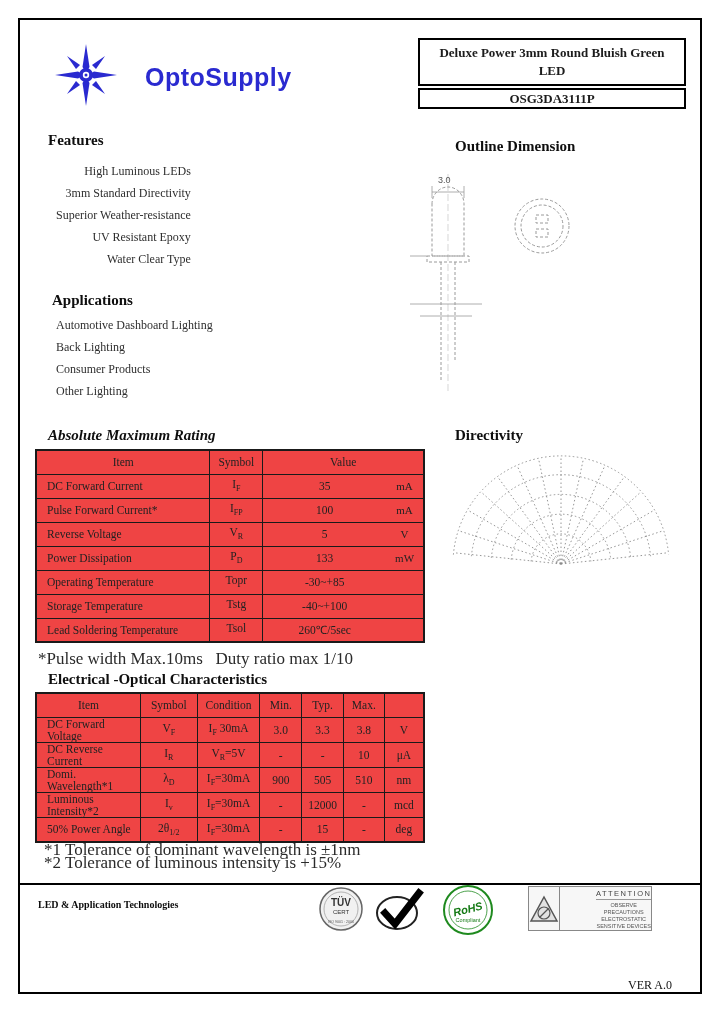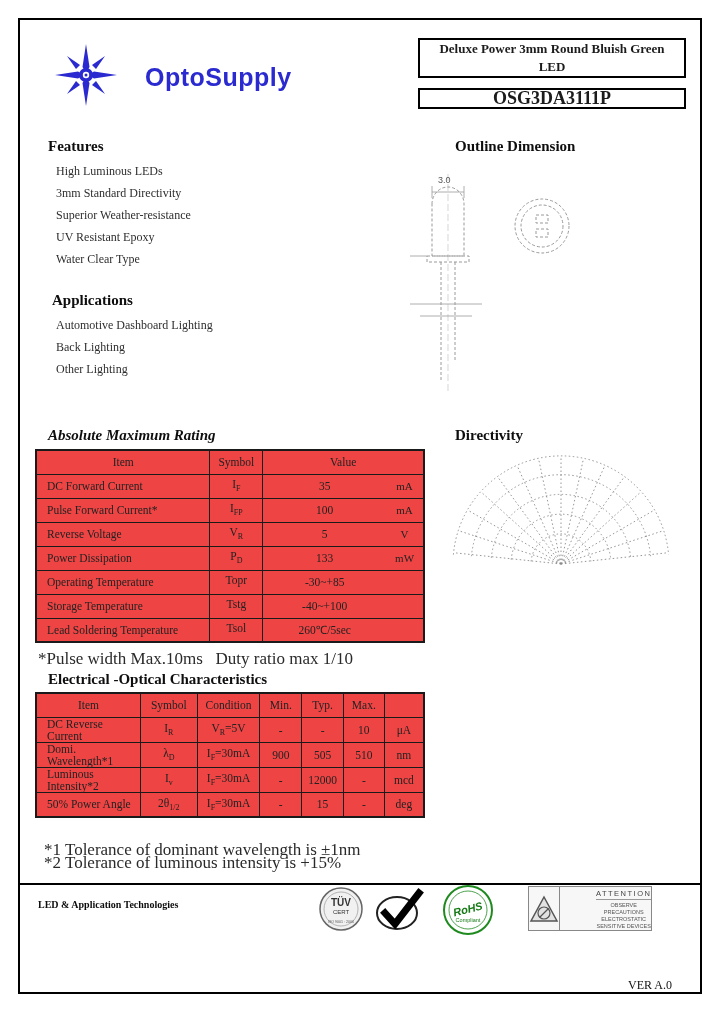--- a/index.html
+++ b/index.html
@@ -11,22 +11,22 @@
   .sheet-border { position:absolute; left:18px; top:18px; width:684px; height:976px;
                   border:2px solid #000; pointer-events:none; }
 
   
   .logo { left:54px; top:42px; display:flex; align-items:center; gap:6px; }
   .logo-text { font-family:"Liberation Sans", sans-serif; font-weight:bold;
                font-size:25px; color:#2a2ad0; letter-spacing:0.5px;margin-left:21px; }
   .hdr-box { position:absolute; left:418px; width:268px; border:2px solid #000;
              display:flex; align-items:center; justify-content:center; text-align:center;
              font-weight:bold; }
-  .hdr-title { top:38px; height:40px; font-size:13px; line-height:1.35; padding:0 16px; }
-  .hdr-part  { top:88px; height:21px; font-size:18px; }
+  .hdr-title { top:38px; height:48px; font-size:13px; line-height:1.35; padding:0 16px; }
+  .hdr-part  { top:88px; height:21px; font-size:13px; }
 
   h2.sec { position:absolute; font-size:15px; font-weight:bold; color:#0e0e0e; }
 
   ul.plain { position:absolute; list-style:none; }
   ul.plain li { font-size:12px; color:#2e2e2e; line-height:22px; }
 
   
   table { border-collapse:collapse; position:absolute; background:#ef4444; }
   table, th, td { border:1px solid #1a1a1a; }
   table { border-width:2px; }
@@ -80,22 +80,22 @@
       <circle cx="32" cy="32" r="3.2" fill="#ffffff"></circle>
       <circle cx="32" cy="32" r="1.5" fill="#2a2ad0"></circle>
     </svg>
   </span>
   <span class="logo-text">OptoSupply</span>
 </div>
 
 <div class="hdr-box hdr-title">Deluxe Power 3mm Round Bluish Green LED</div>
 <div class="hdr-box hdr-part">OSG3DA3111P</div>
 
-<h2 class="sec" style="left:48px; top:138px;">Features</h2>
-<ul class="plain" style="left:56px; top:160px;">
+<h2 class="sec" style="left:48px; top:132px;">Features</h2>
+<ul class="plain" style="left:56px; top:160px;text-align:right;">
   <li>High Luminous LEDs</li>
   <li>3mm Standard Directivity</li>
   <li>Superior Weather-resistance</li>
   <li>UV Resistant Epoxy</li>
   <li>Water Clear Type</li>
 </ul>
 
 <h2 class="sec" style="left:455px; top:138px;">Outline Dimension</h2>
 <div class="abs" style="left:392px; top:164px;">
   <svg width="210" height="235" viewBox="0 0 210 235">
@@ -119,20 +119,21 @@
       <line x1="28" y1="152" x2="80" y2="152"></line>
     </g>
     <text x="46" y="19" font-size="9" fill="#555">3.0</text>
   </svg>
 </div>
 
 <h2 class="sec" style="left:52px; top:292px;">Applications</h2>
 <ul class="plain" style="left:56px; top:314px;">
   <li>Automotive Dashboard Lighting</li>
   <li>Back Lighting</li>
+  <li>Consumer Products</li>
   <li>Other Lighting</li>
 </ul>
 
 <h2 class="sec" style="left:48px; top:427px;font-style:italic;">Absolute Maximum Rating</h2>
 <table class="amr">
   <colgroup>
       <col style="width:175px">
       <col style="width:53px">
       <col style="width:124px">
       <col style="width:38px">
@@ -232,20 +233,29 @@
       <tr class="hd">
     <td>Item</td>
     <td>Symbol</td>
     <td>Condition</td>
     <td>Min.</td>
     <td>Typ.</td>
     <td>Max.</td>
     <td></td>
   </tr>
   <tr>
+    <td class="item">DC Forward Voltage</td>
+    <td><span>V</span><sub>F</sub></td>
+    <td><span>I</span><sub>F</sub><span> 30mA</span></td>
+    <td>3.0</td>
+    <td>3.3</td>
+    <td>3.8</td>
+    <td>V</td>
+  </tr>
+  <tr>
     <td class="item">DC Reverse Current</td>
     <td><span>I</span><sub>R</sub></td>
     <td><span>V</span><sub>R</sub><span>=5V</span></td>
     <td>-</td>
     <td>-</td>
     <td>10</td>
     <td>μA</td>
   </tr>
   <tr>
     <td class="item">Domi. Wavelength*1</td>

